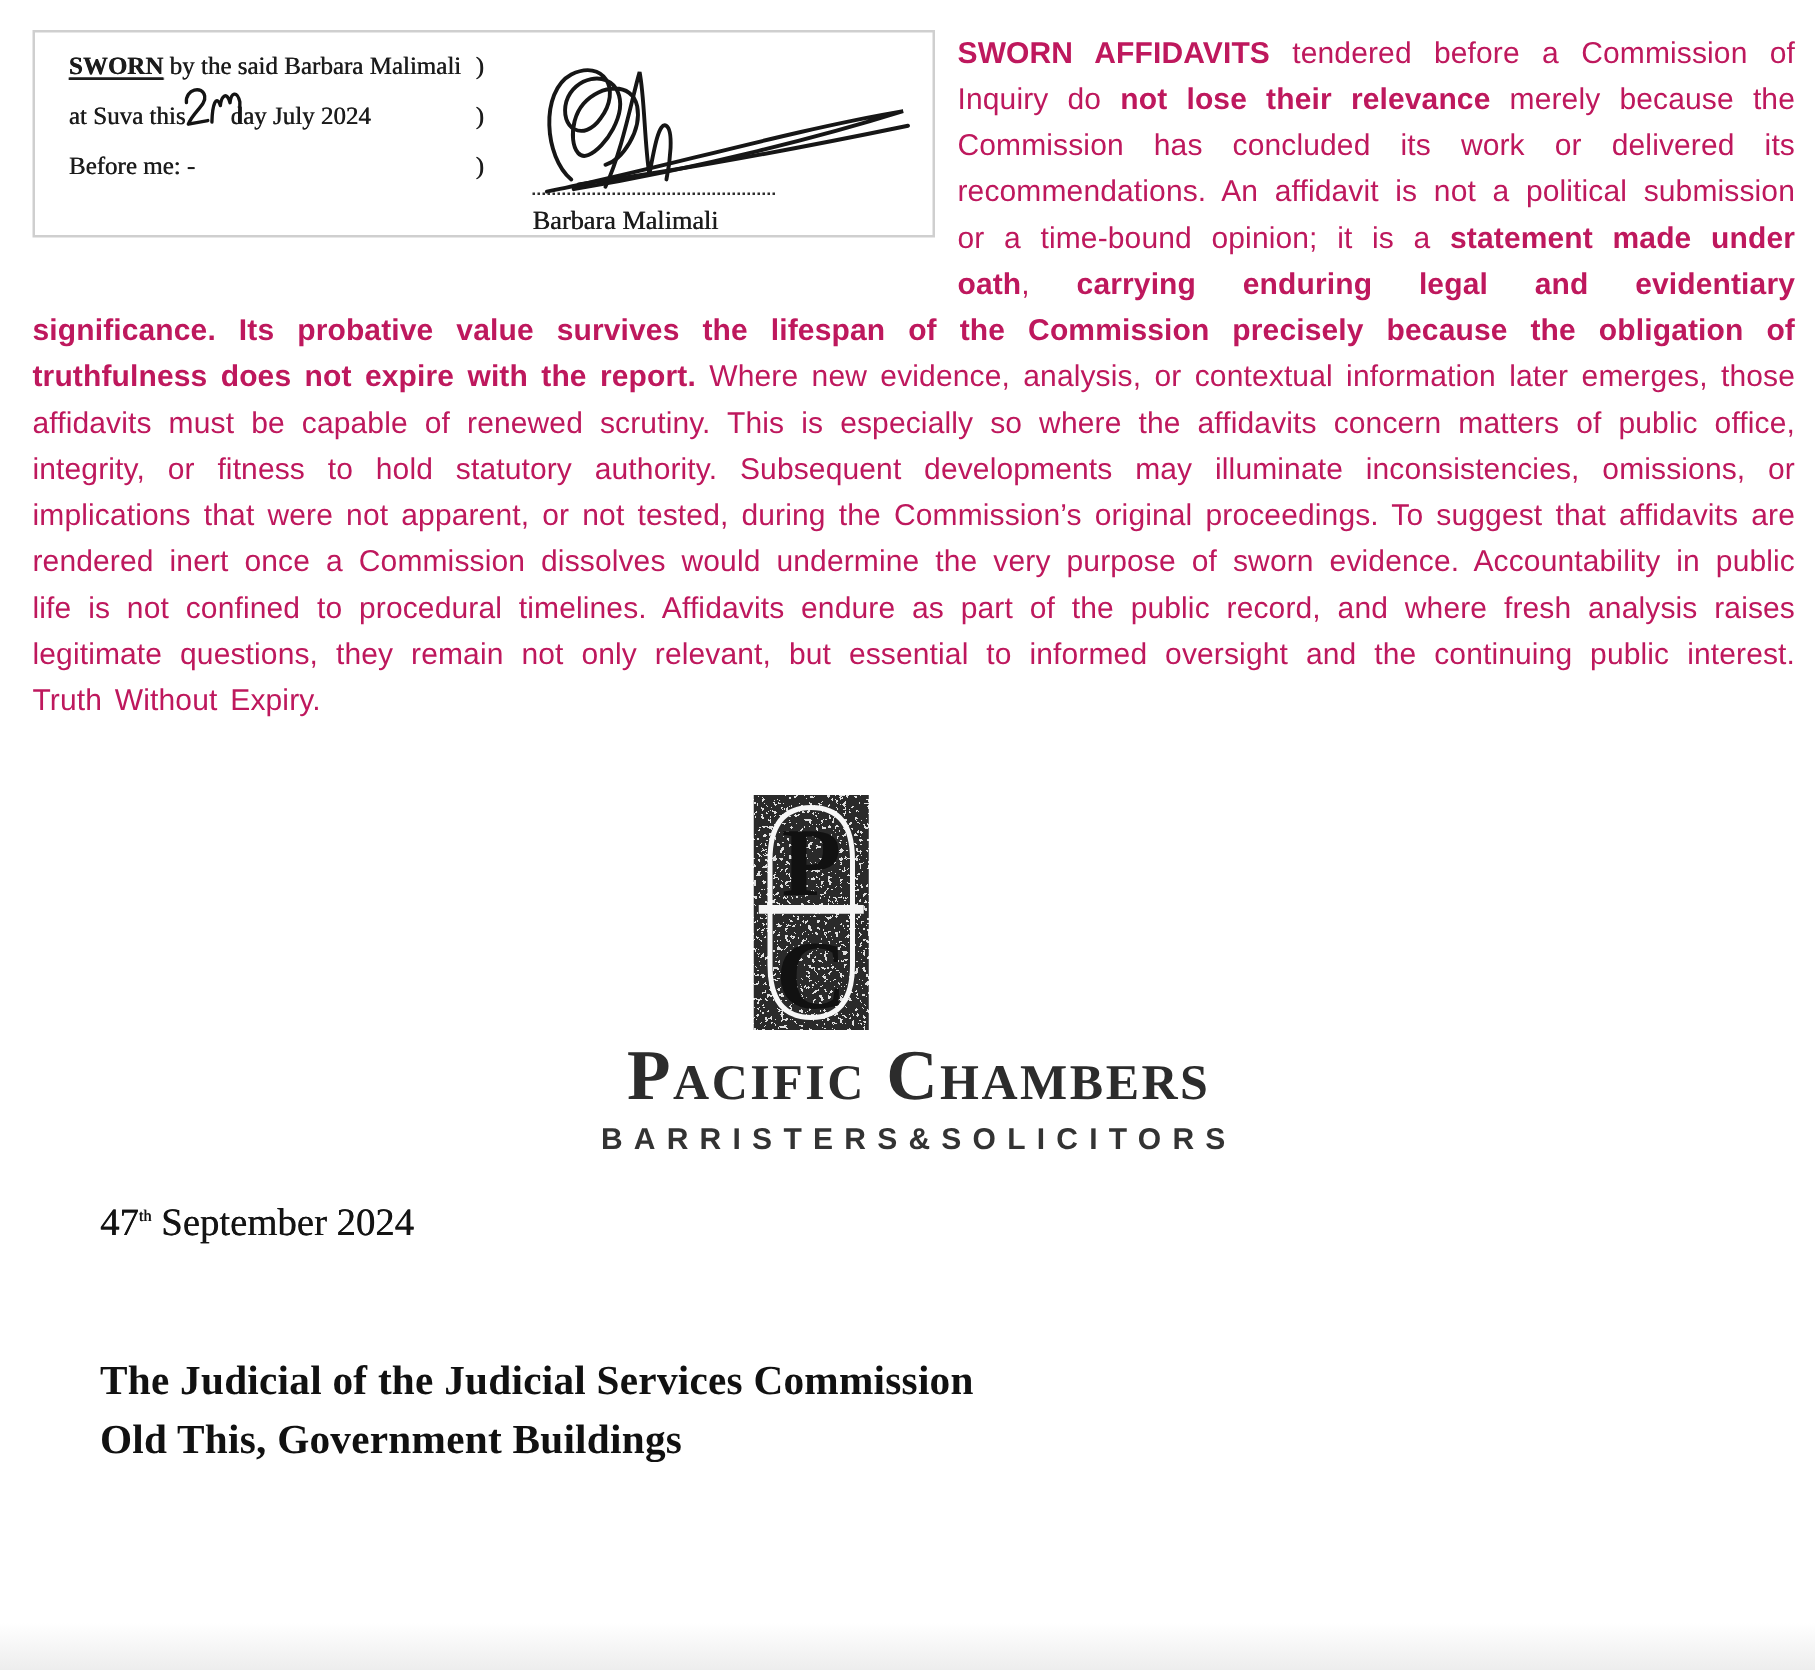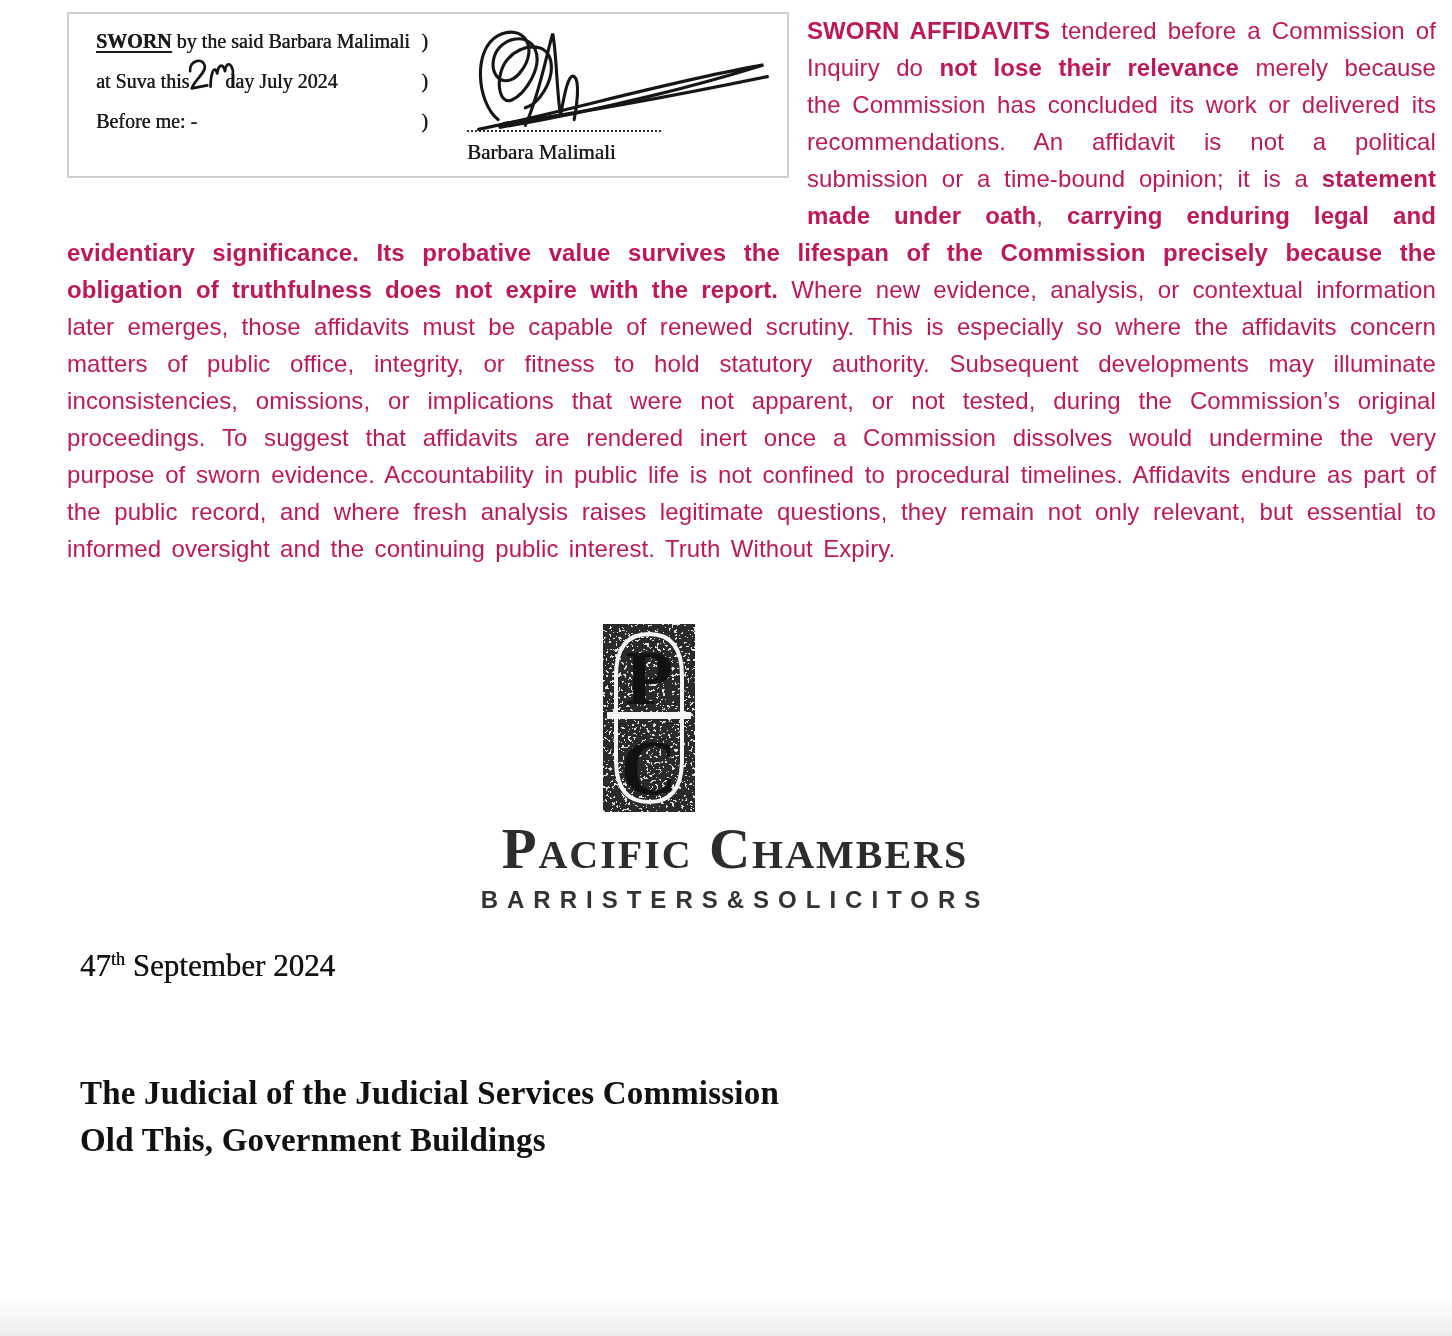--- a/index.html
+++ b/index.html
@@ -8,22 +8,21 @@
     position: relative;
     width: 1452px;
     height: 1336px;
     background: #ffffff;
     overflow: hidden;
     font-family: "Liberation Serif", serif;
   }
 
   
   .commentary-wrap {
-    padding: 12px 16px 0 26px;
-    margin-left: 41px;
+    padding: 24px 16px 0 26px;
   }
   .scan-box {
     float: left;
     width: 722px;
     height: 166px;
     margin: 0 18px 46px 0;
     border: 2px solid #cfcfcf;
     background: #ffffff;
     position: relative;
     filter: blur(0.35px);
@@ -49,21 +48,21 @@
     display: inline-block;
     width: 60px;
     height: 46px;
     margin: -28px -16px -10px -8px;
     vertical-align: middle;
     transform: rotate(-5deg);
   }
   .signature-area {
     position: absolute;
     right: 6px;
-    top: 4px;
+    top: 16px;
     width: 318px;
     height: 156px;
   }
   .signature-svg { position: absolute; left: 0; top: 2px; width: 316px; height: 122px; }
   .sig-dotline {
     position: absolute;
     left: 4px;
     top: 112px;
     width: 194px;
     border-bottom: 2.5px dotted #2e2e2e;
@@ -113,21 +112,21 @@
   }
 
   
   .letter-date {
     margin: 34px 0 0 80px;
     font-size: 31px;
     color: #141414;
     text-shadow: 0.3px 0 0 currentColor;
     filter: blur(0.3px);
   }
-  .letter-date sup { font-size: 18px; }
+  .letter-date sup { font-size: 13px; }
   .recipient {
     margin: 86px 0 0 80px;
     font-size: 33px;
     font-weight: 700;
     line-height: 47px;
     color: #111111;
     letter-spacing: 0.2px;
     filter: blur(0.35px);
   }
   .bottom-fade {

